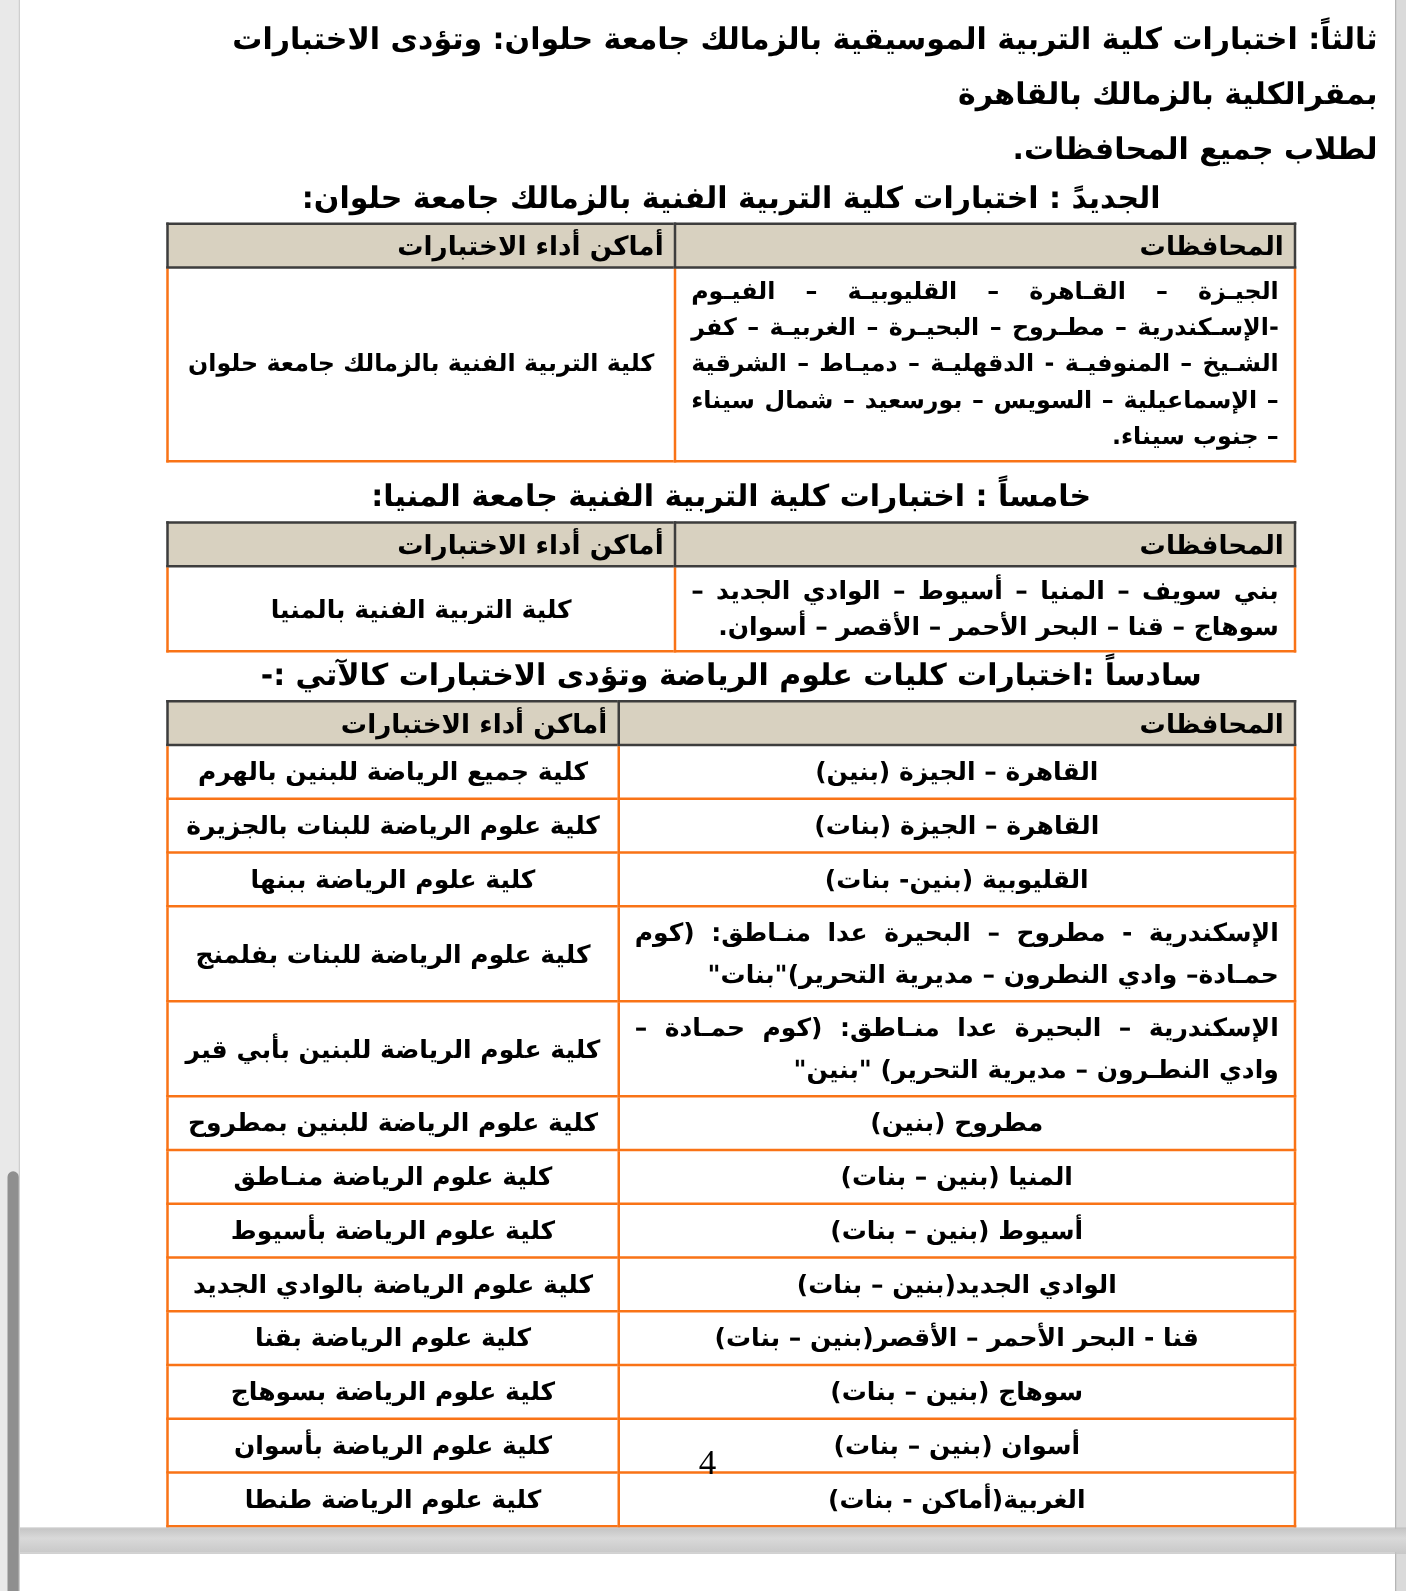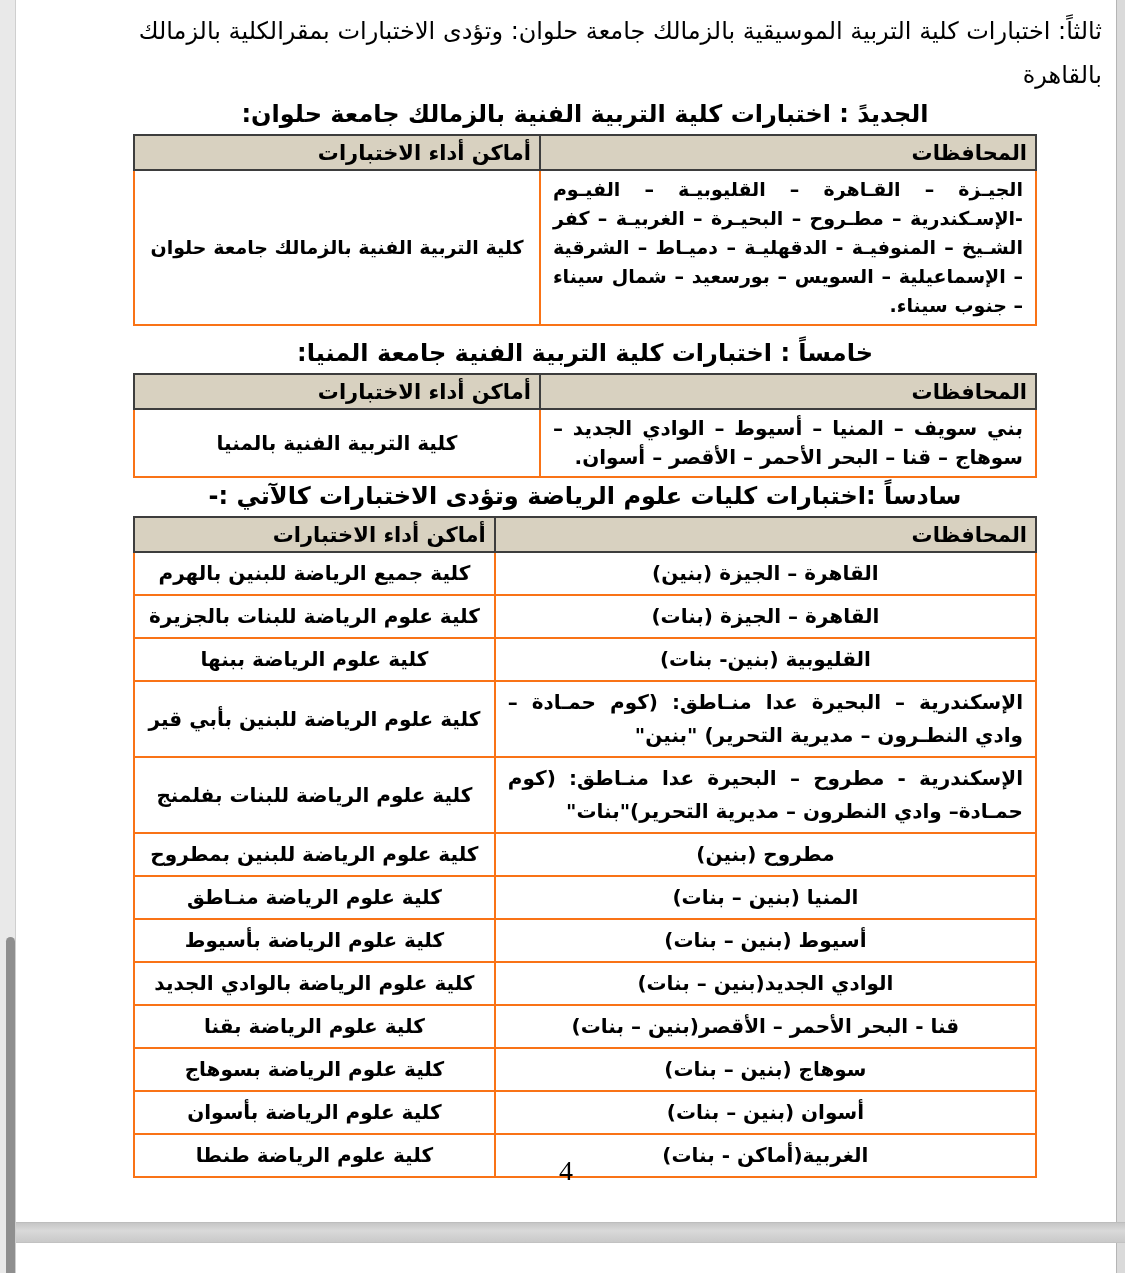--- a/index.html
+++ b/index.html
@@ -42,21 +42,21 @@
   }
 
   
   .page {
     position:absolute; top:0; left:16px; width:1100px; height:1223px;
     background:#ffffff; z-index:1;
   }
   .content { position:relative; width:100%; height:100%; }
 
   .para {
-    font-size:24px; font-weight:normal; line-height:44px;
+    font-size:24px; font-weight:bold; line-height:44px;
     text-align:right; padding:9px 14px 0 40px;
   }
   .pline { display:block; }
 
   .sec-heading {
     width:904px; margin:3px 79px 6px auto;
     text-align:center; font-size:24px; font-weight:bold;
   }
   .h5x { margin-top:13px; }
   .h6x { margin-top:4px; }
@@ -103,20 +103,21 @@
 
 <div class="scrollbar">
   <div class="scrollbar-thumb"></div>
 </div>
 
 <div class="page">
   <div class="content">
 
     <p class="para">
       <span class="pline">ثالثاً: اختبارات كلية التربية الموسيقية بالزمالك جامعة حلوان: وتؤدى الاختبارات بمقرالكلية بالزمالك بالقاهرة</span>
+      <span class="pline">لطلاب جميع المحافظات.</span>
     </p>
 
     <h2 class="sec-heading">الجديدً : اختبارات كلية التربية الفنية بالزمالك جامعة حلوان:</h2>
     <table class="doc-table t1">
       <colgroup>
           <col class="gov-col">
           <col class="place-col">
         </colgroup>
       <thead>
         <tr>
@@ -171,28 +172,28 @@
           </tr>
           <tr>
             <td class="gov-cell">القاهرة – الجيزة (بنات)</td>
             <td class="place-cell">كلية علوم الرياضة للبنات بالجزيرة</td>
           </tr>
           <tr>
             <td class="gov-cell">القليوبية (بنين- بنات)</td>
             <td class="place-cell">كلية علوم الرياضة ببنها</td>
           </tr>
           <tr>
+            <td class="gov-cell long">الإسكندرية - مطروح – البحيرة عدا منـاطق: (كوم حمـادة– وادي النطرون – مديرية التحرير)"بنات"</td>
+            <td class="place-cell">كلية علوم الرياضة للبنات بفلمنج</td>
+          </tr>
+          <tr>
             <td class="gov-cell long">الإسكندرية – البحيرة عدا منـاطق: (كوم حمـادة – وادي النطـرون – مديرية التحرير) "بنين"</td>
             <td class="place-cell">كلية علوم الرياضة للبنين بأبي قير</td>
           </tr>
           <tr>
-            <td class="gov-cell long">الإسكندرية - مطروح – البحيرة عدا منـاطق: (كوم حمـادة– وادي النطرون – مديرية التحرير)"بنات"</td>
-            <td class="place-cell">كلية علوم الرياضة للبنات بفلمنج</td>
-          </tr>
-          <tr>
             <td class="gov-cell">مطروح (بنين)</td>
             <td class="place-cell">كلية علوم الرياضة للبنين بمطروح</td>
           </tr>
           <tr>
             <td class="gov-cell">المنيا (بنين – بنات)</td>
             <td class="place-cell">كلية علوم الرياضة منـاطق</td>
           </tr>
           <tr>
             <td class="gov-cell">أسيوط (بنين – بنات)</td>
             <td class="place-cell">كلية علوم الرياضة بأسيوط</td>

